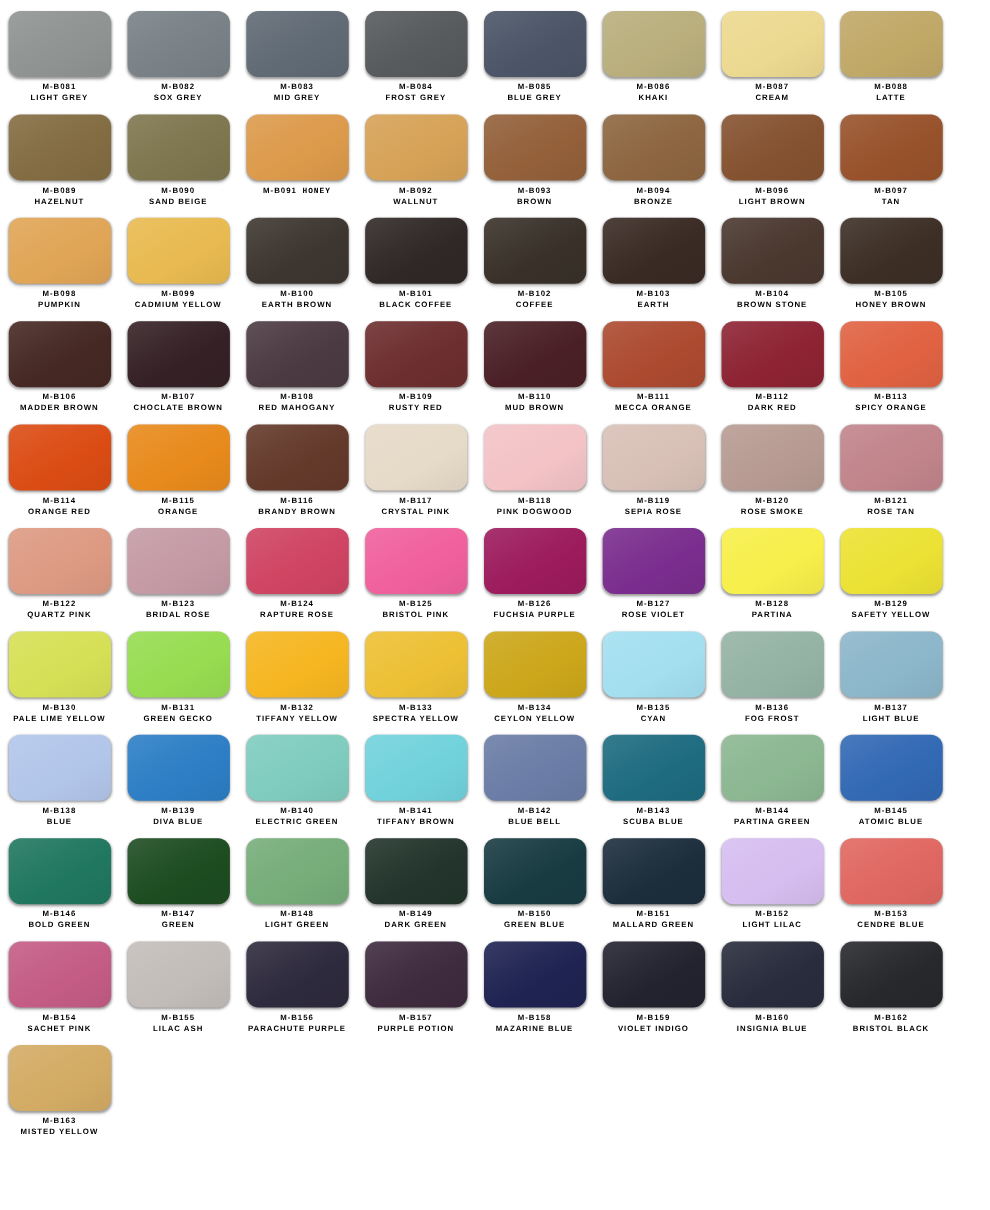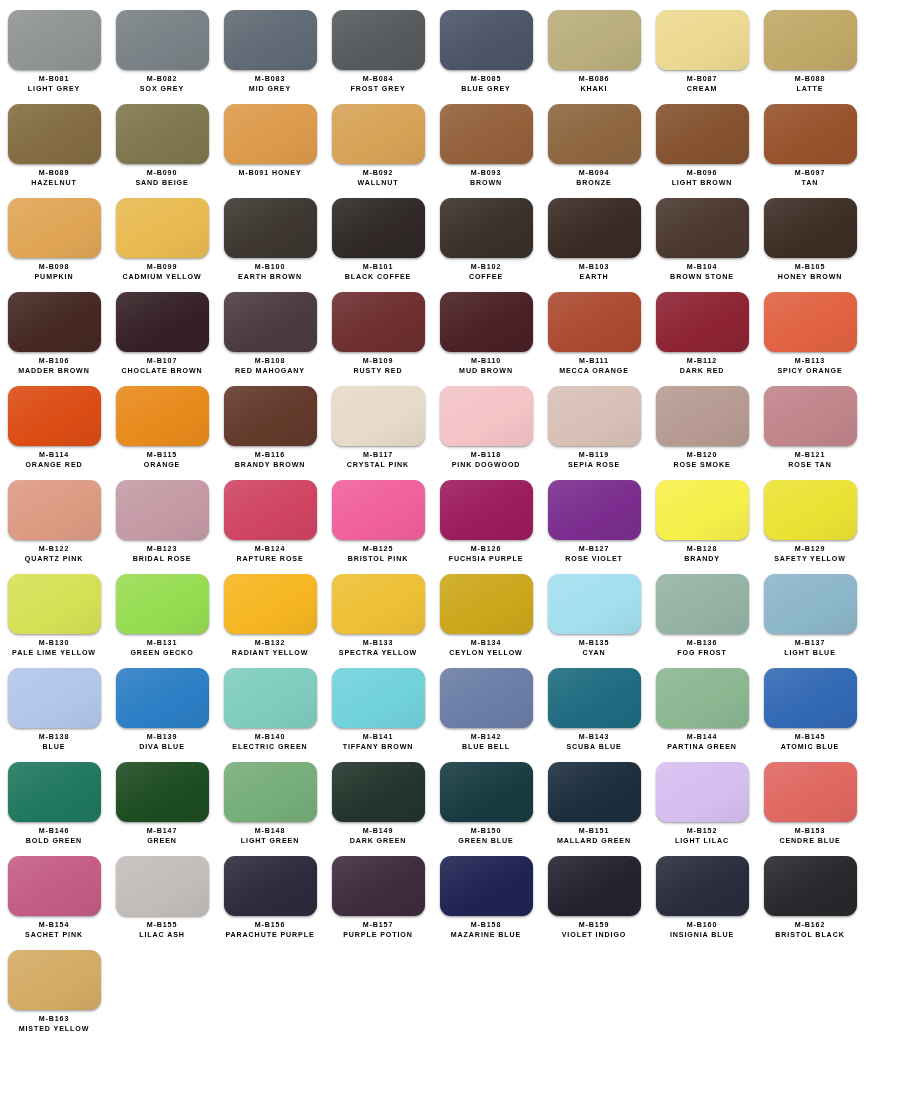--- a/index.html
+++ b/index.html
@@ -65,21 +65,21 @@
     color: #000000;
     font-size: 7.1px;
     font-weight: bold;
     letter-spacing: 0.9px;
     line-height: 9.6px;
     white-space: nowrap;
   }
   .swatch-code { display: block; }
   .swatch-name { display: block; }
   .swatch-label.one-line .swatch-code { display: inline; }
-  .swatch-label.one-line .swatch-name { display: inline; }
+  .swatch-label.one-line .swatch-name { display: inline; font-family: Liberation Mono, monospace; }
   .swatch-label.one-line .swatch-name::before { content: " "; }
 </style>
 </head>
 <body>
 
 <div id="chart">
   <div class="swatch-grid">
       <div class="swatch-cell">
         <div class="swatch-chip" title="LIGHT GREY" style="background: rgb(143, 147, 145);"></div>
         <div class="swatch-label">
@@ -396,21 +396,21 @@
         <div class="swatch-chip" title="ROSE VIOLET" style="background: rgb(122, 45, 142);"></div>
         <div class="swatch-label">
           <span class="swatch-code">M-B127</span>
           <span class="swatch-name">ROSE VIOLET</span>
         </div>
       </div>
       <div class="swatch-cell">
         <div class="swatch-chip" title="YELLOW" style="background: rgb(247, 239, 74);"></div>
         <div class="swatch-label">
           <span class="swatch-code">M-B128</span>
-          <span class="swatch-name">BRANDY</span>
+          <span class="swatch-name">PARTINA</span>
         </div>
       </div>
       <div class="swatch-cell">
         <div class="swatch-chip" title="SAFETY YELLOW" style="background: rgb(236, 226, 52);"></div>
         <div class="swatch-label">
           <span class="swatch-code">M-B129</span>
           <span class="swatch-name">SAFETY YELLOW</span>
         </div>
       </div>
       <div class="swatch-cell">
@@ -424,21 +424,21 @@
         <div class="swatch-chip" title="GREEN GECKO" style="background: rgb(151, 220, 81);"></div>
         <div class="swatch-label">
           <span class="swatch-code">M-B131</span>
           <span class="swatch-name">GREEN GECKO</span>
         </div>
       </div>
       <div class="swatch-cell">
         <div class="swatch-chip" title="RADIANT YELLOW" style="background: rgb(246, 182, 33);"></div>
         <div class="swatch-label">
           <span class="swatch-code">M-B132</span>
-          <span class="swatch-name">RADIANT YELLOW</span>
+          <span class="swatch-name">TIFFANY YELLOW</span>
         </div>
       </div>
       <div class="swatch-cell">
         <div class="swatch-chip" title="SPECTRA YELLOW" style="background: rgb(237, 192, 52);"></div>
         <div class="swatch-label">
           <span class="swatch-code">M-B133</span>
           <span class="swatch-name">SPECTRA YELLOW</span>
         </div>
       </div>
       <div class="swatch-cell">

